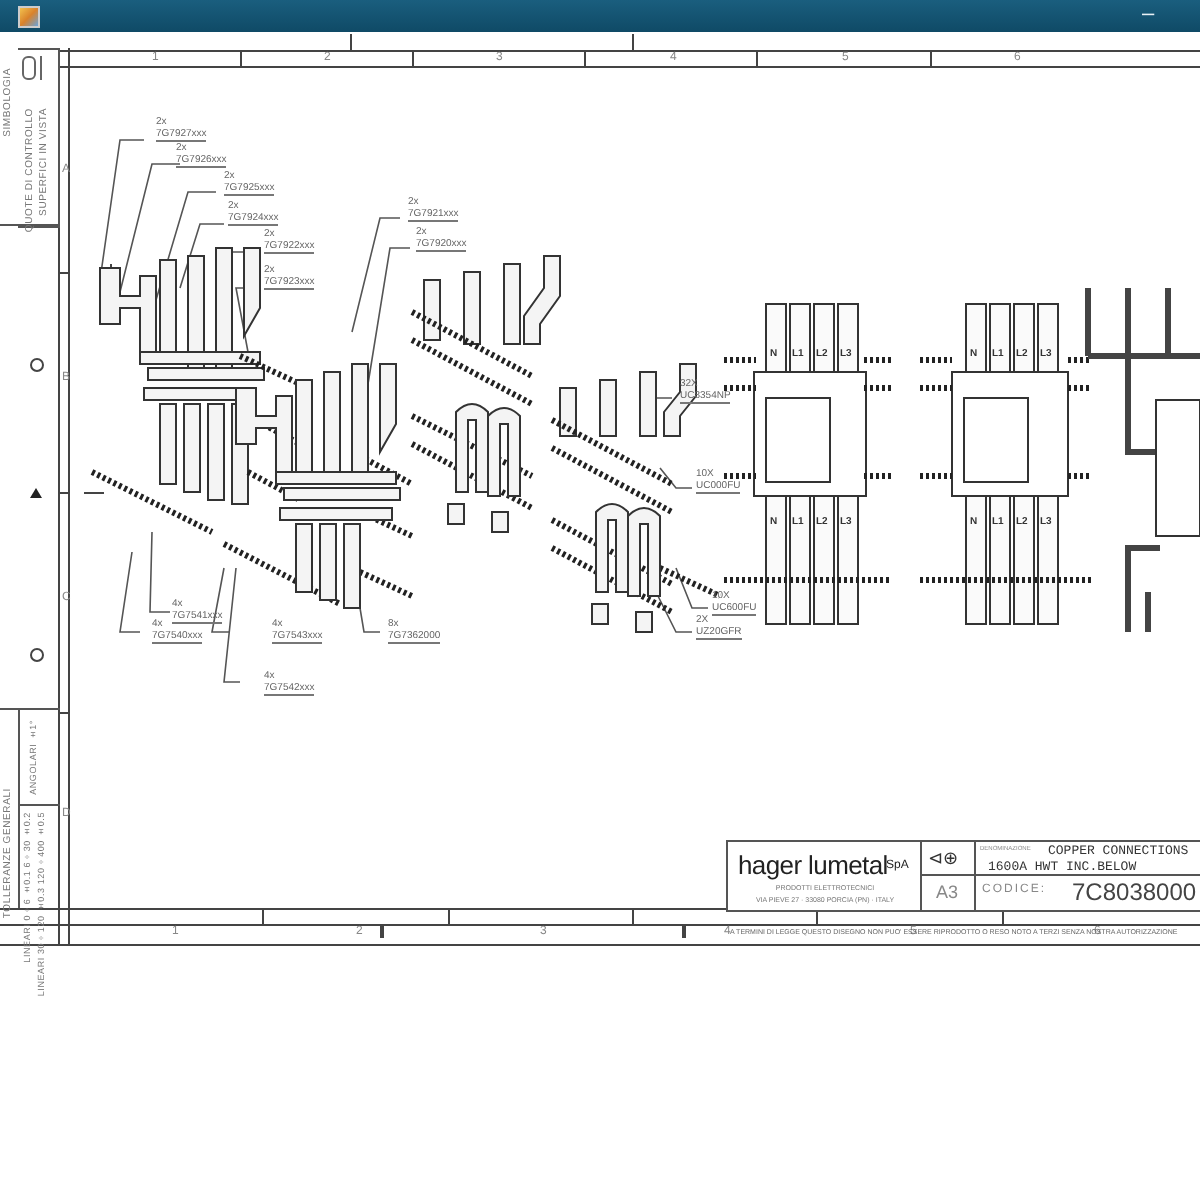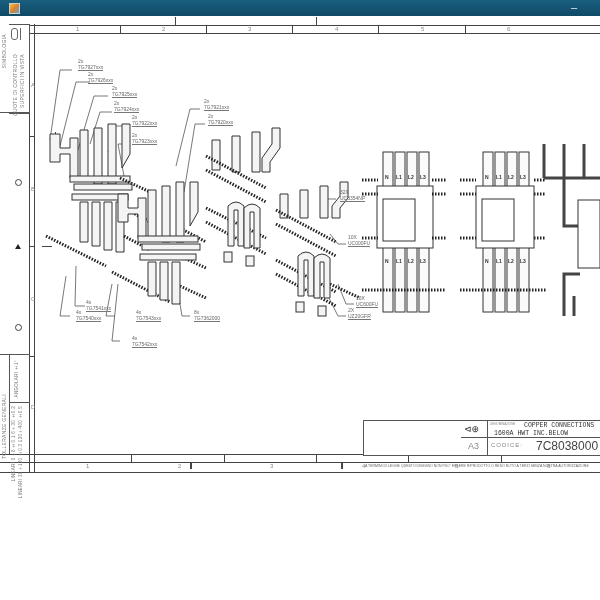--- a/index.html
+++ b/index.html
@@ -318,20 +318,26 @@
   <div class="label" style="left:132px;top:320px;">
       <div>4x</div>
       <div class="ln">7G7542xxx</div>
     </div>
   <div class="label" style="left:194px;top:294px;">
       <div>8x</div>
       <div class="ln">7G7362000</div>
     </div>
 
   <div class="tb" style="left:363px;top:404px;width:237px;height:34px;">
+    <div class="tb-cell" style="left:0;top:0;width:97px;height:34px;border-right:1px solid #555;">
+      <span style="position:absolute;left:5px;top:4px;font-size:13px;color:#222;letter-spacing:-0.3px;">hager lumetal</span>
+      <span style="position:absolute;left:79px;top:9px;font-size:6px;color:#222;">SpA</span>
+      <span style="position:absolute;left:0;width:97px;text-align:center;top:21px;font-size:3.5px;color:#777;">PRODOTTI ELETTROTECNICI</span>
+      <span style="position:absolute;left:0;width:97px;text-align:center;top:27px;font-size:3.5px;color:#777;">VIA PIEVE 27 · 33080 PORCIA (PN) · ITALY</span>
+    </div>
     <div class="tb-cell" style="left:97px;top:0;width:27px;height:17px;border-right:1px solid #555;border-bottom:1px solid #555;">
       <span style="position:absolute;left:3px;top:3px;font-size:9px;color:#333;">⊲⊕</span>
     </div>
     <div class="tb-cell" style="left:97px;top:17px;width:27px;height:17px;border-right:1px solid #555;">
       <span style="position:absolute;left:7px;top:3px;font-size:9px;color:#888;">A3</span>
     </div>
     <div class="tb-cell" style="left:124px;top:0;width:113px;height:17px;border-bottom:1px solid #555;">
       <span style="position:absolute;left:2px;top:1px;font-size:3px;color:#888;">DENOMINAZIONE</span>
       <span style="position:absolute;left:36px;top:1px;font-size:6.5px;color:#333;font-family:'Liberation Mono',monospace;white-space:nowrap;">COPPER CONNECTIONS</span>
       <span style="position:absolute;left:6px;top:9px;font-size:6.5px;color:#333;font-family:'Liberation Mono',monospace;white-space:nowrap;">1600A HWT INC.BELOW</span>

